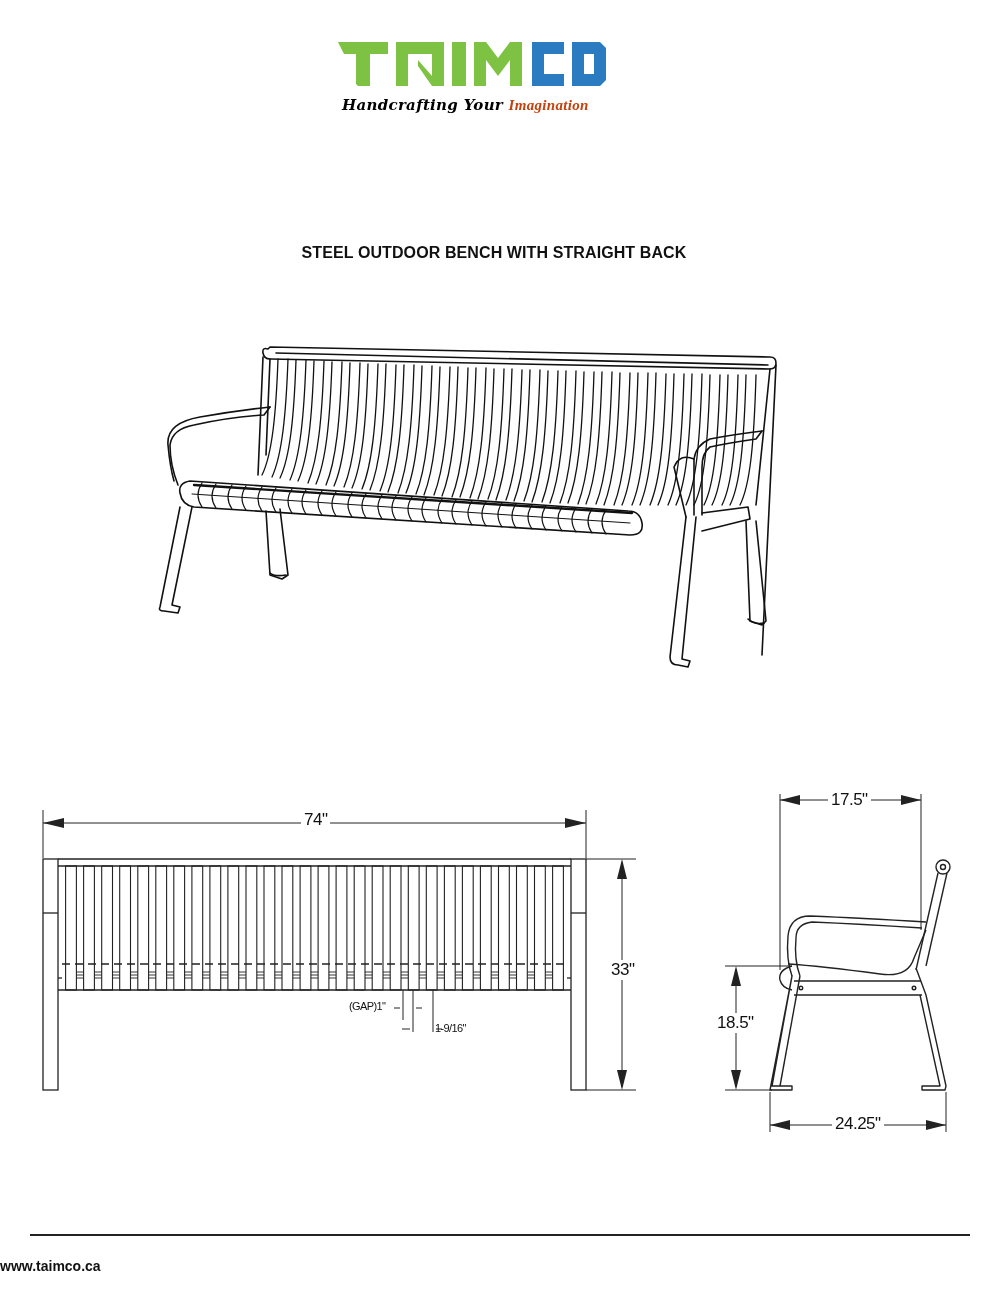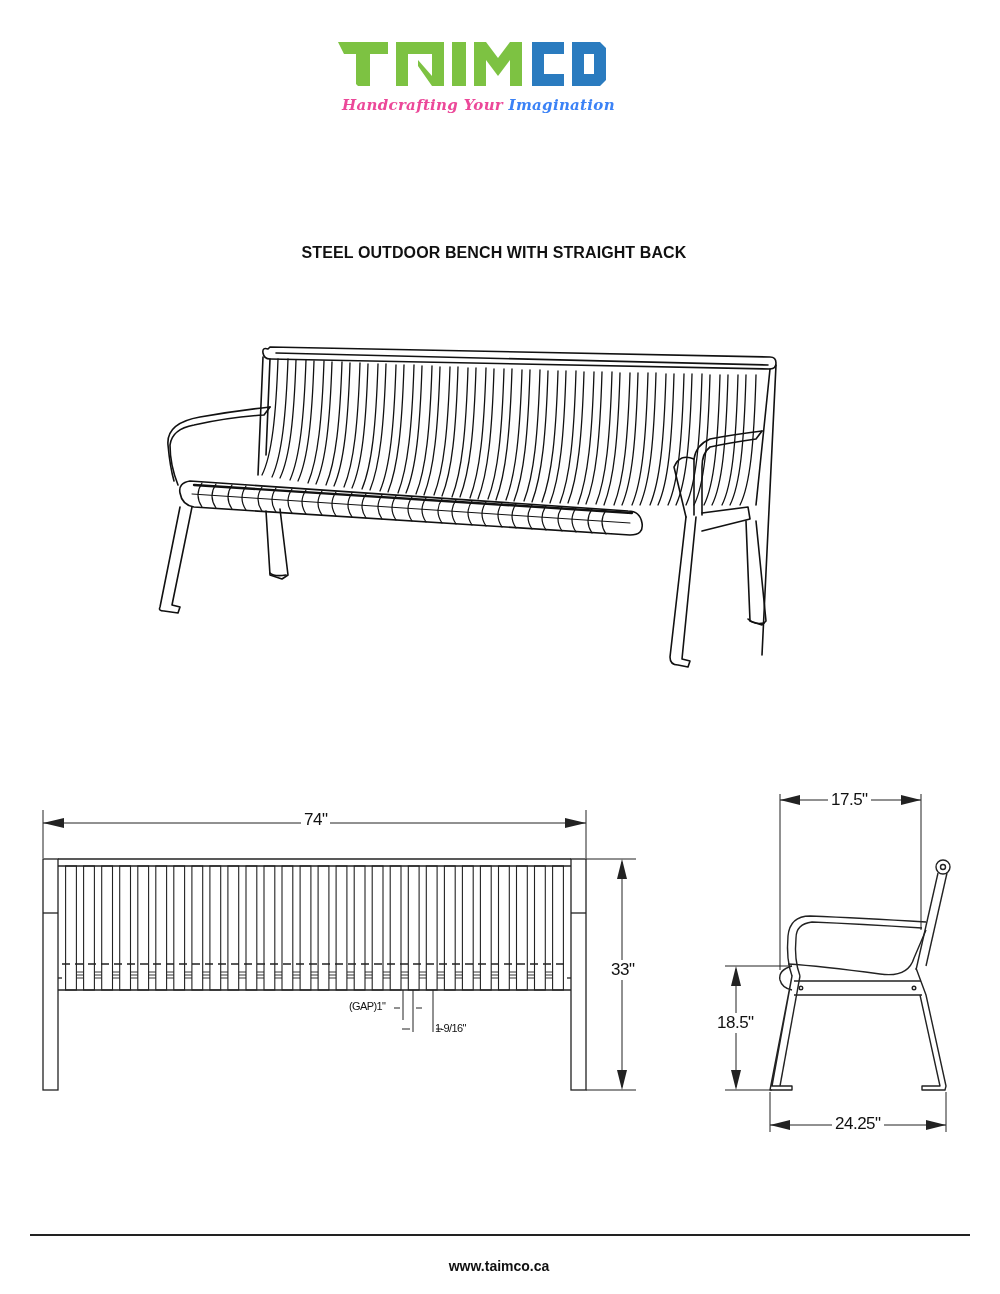--- a/index.html
+++ b/index.html
@@ -4,31 +4,31 @@
 <style>
   html, body { margin: 0; padding: 0; background: #ffffff; }
   body { width: 1000px; height: 1294px; position: relative; overflow: hidden;
          font-family: "Liberation Sans", sans-serif; color: #111; }
   .abs { position: absolute; }
   #logo { left: 336px; top: 36px; width: 272px; height: 90px; }
   #logo svg { display: block; }
   .tagline { position: absolute; left: 6px; top: 60px; width: 270px; white-space: nowrap;
              font-family: "DejaVu Serif", serif; font-style: italic; font-weight: bold;
              font-size: 15px; letter-spacing: 0.3px; }
-  .tag-green { color: #ec4899; }
-  .tag-blue { color: #3b82f6; }
+  .tag-green { color: #000000; }
+  .tag-blue { color: #c2410c; font-family: Liberation Serif, serif; }
   #title { left: 0; top: 244px; width: 988px; text-align: center; font-weight: bold;
            font-size: 16px; letter-spacing: 0.1px; }
   #iso { left: 150px; top: 335px; width: 640px; height: 340px; }
   #front { left: 30px; top: 800px; width: 620px; height: 300px; }
   #side { left: 700px; top: 780px; width: 280px; height: 360px; }
   .dim { position: absolute; font-size: 17px; background: #fff; padding: 0 3px; letter-spacing: -0.5px; }
   .dim-small { position: absolute; font-size: 11px; letter-spacing: -0.6px; }
   #rule { left: 30px; top: 1234px; width: 940px; height: 2px; background: #222; }
-  #footer { left: 0; top: 1258px; width: 998px; text-align: center; font-weight: bold; font-size: 14px; }
+  #footer { left: 0; top: 1258px; width: 998px; font-weight: bold; font-size: 14px; }
 </style>
 </head>
 <body>
 
 <div id="logo" class="abs">
   <svg width="272" height="56" viewBox="0 0 272 56">
 
     <path d="M2 6 H52 V18 H34 V50 H22 L20 48 V18 H8 Z" fill="#7dc242"></path>
 
     <path d="M60 6 H108 V50 H96 L82 30 V24 L96 40 V18 H72 V50 H60 Z" fill="#7dc242"></path>

